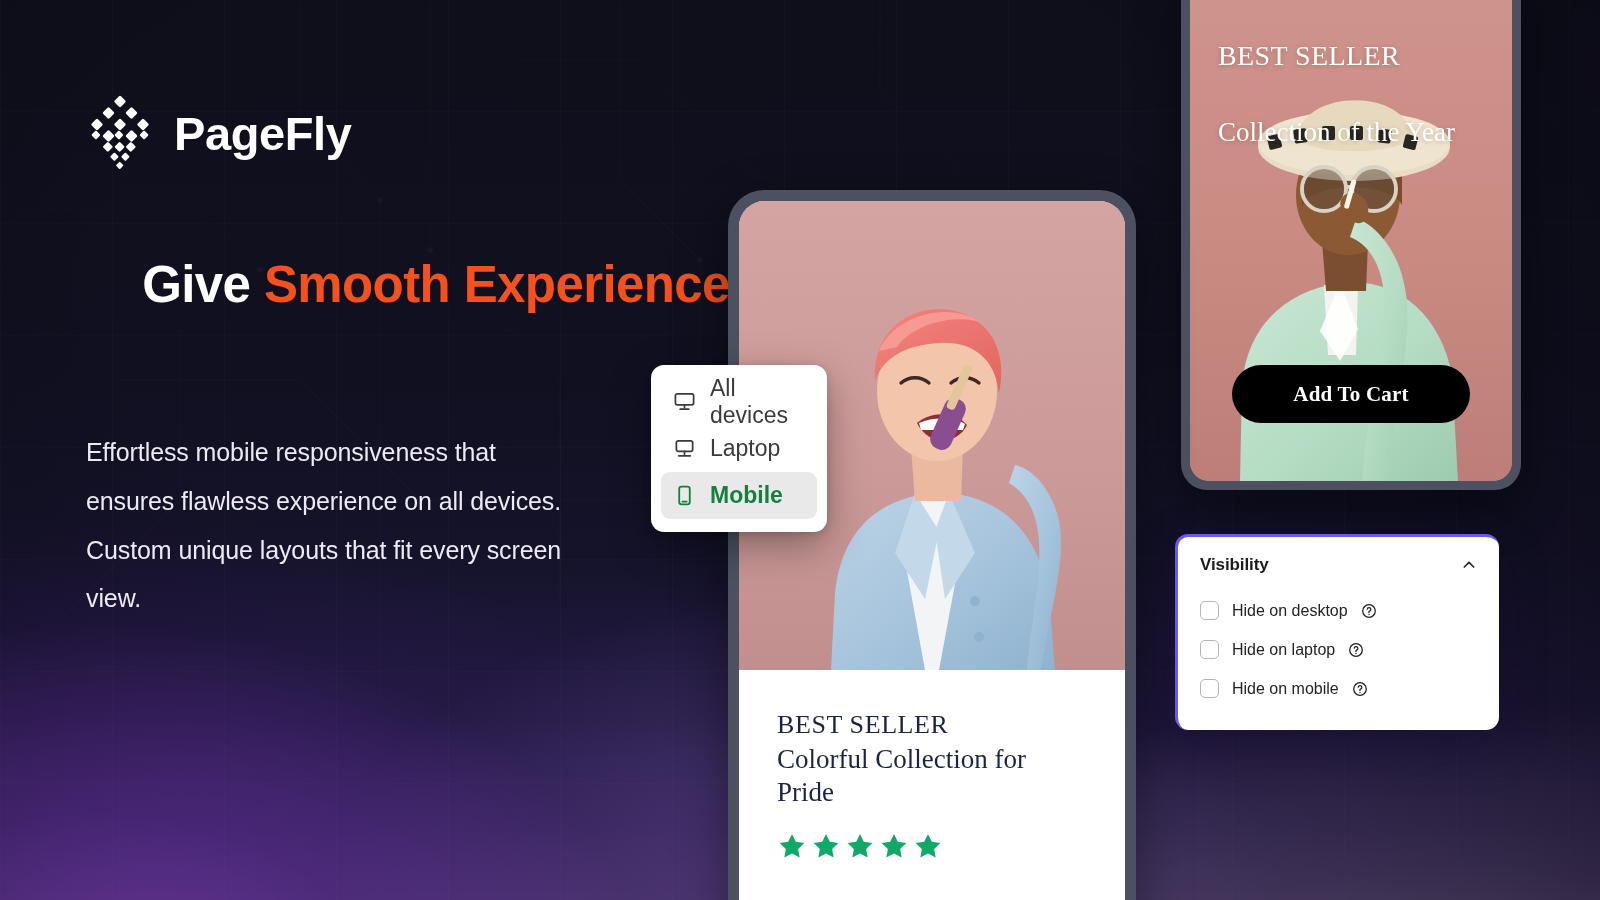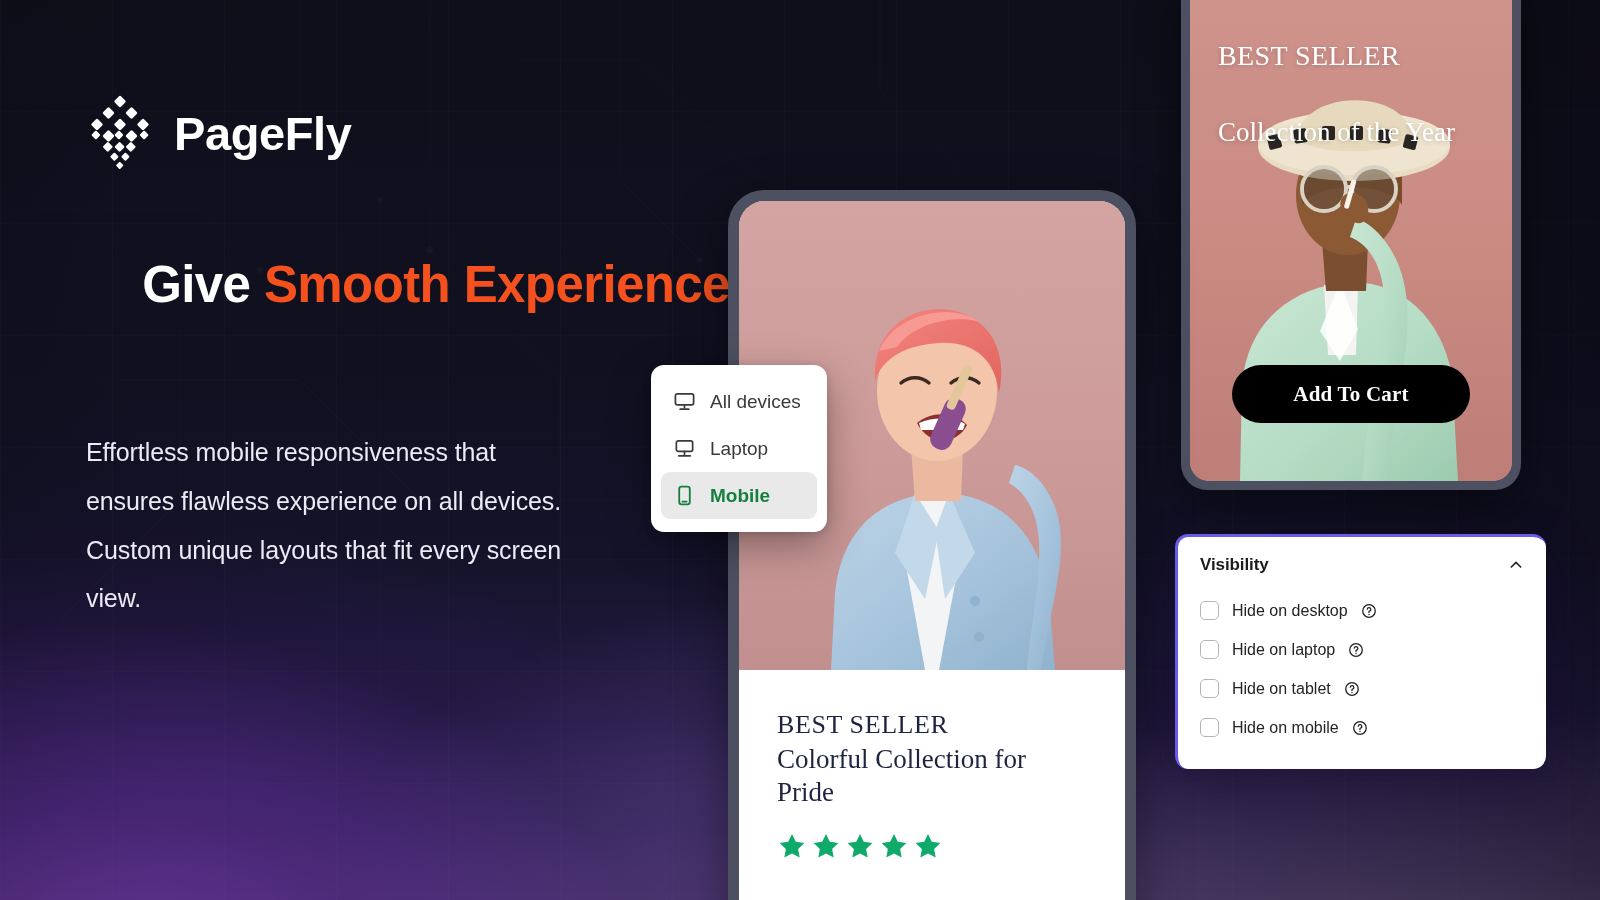--- a/index.html
+++ b/index.html
@@ -156,34 +156,33 @@
     padding: 13px 10px;
     box-shadow: 0 14px 40px rgba(0,0,0,.34), 0 2px 8px rgba(0,0,0,.14);
   }
   .device-item {
     display: flex; align-items: center; gap: 14px;
     height: 47px;
     padding: 0 12px;
     border-radius: 9px;
     cursor: pointer;
     color: #3a3a3a;
-    font-size: 19px;
-    text-align: right;
+    font-size: 23px;
   }
   .device-item.active {
     background: #e9e9e9;
     color: #15803d;
     font-weight: 700;
   }
   .device-item .dev-ico { width: 23px; height: 23px; flex: 0 0 23px; display: block; }
 
   
   .visibility {
     position: absolute; left: 1175px; top: 534px;
-    width: 371px;
+    width: 324px;
     background: #ffffff;
     border-radius: 13px;
     border-top: 3px solid #6b5ce7;
     border-left: 3px solid #6b5ce7;
     box-shadow: 0 16px 46px rgba(20,10,50,.40);
     padding: 18px 22px 22px 22px;
   }
   .vis-head {
     display: flex; align-items: center; justify-content: space-between;
     margin-bottom: 16px;
@@ -465,29 +464,20 @@
     <div class="vis-row">
       <span class="cbox"></span>
       <span class="vis-label">Hide on laptop</span>
       <svg class="help" viewBox="0 0 24 24" fill="none" stroke="#1f1f1f" stroke-width="1.9" stroke-linecap="round" stroke-linejoin="round">
         <circle cx="12" cy="12" r="9.4"></circle>
           <path d="M9.4 9.3a2.7 2.7 0 1 1 3.4 2.9c-.6.2-.9.7-.9 1.4v.5"></path>
           <circle cx="12" cy="17.2" r="1.05" fill="#1f1f1f" stroke="none"></circle>
       </svg>
     </div>
 
-    <div class="vis-row">
-      <span class="cbox"></span>
-      <span class="vis-label">Hide on tablet</span>
-      <svg class="help" viewBox="0 0 24 24" fill="none" stroke="#1f1f1f" stroke-width="1.9" stroke-linecap="round" stroke-linejoin="round">
-        <circle cx="12" cy="12" r="9.4"></circle>
-          <path d="M9.4 9.3a2.7 2.7 0 1 1 3.4 2.9c-.6.2-.9.7-.9 1.4v.5"></path>
-          <circle cx="12" cy="17.2" r="1.05" fill="#1f1f1f" stroke="none"></circle>
-      </svg>
-    </div>
 
     <div class="vis-row">
       <span class="cbox"></span>
       <span class="vis-label">Hide on mobile</span>
       <svg class="help" viewBox="0 0 24 24" fill="none" stroke="#1f1f1f" stroke-width="1.9" stroke-linecap="round" stroke-linejoin="round">
         <circle cx="12" cy="12" r="9.4"></circle>
           <path d="M9.4 9.3a2.7 2.7 0 1 1 3.4 2.9c-.6.2-.9.7-.9 1.4v.5"></path>
           <circle cx="12" cy="17.2" r="1.05" fill="#1f1f1f" stroke="none"></circle>
       </svg>
     </div>

